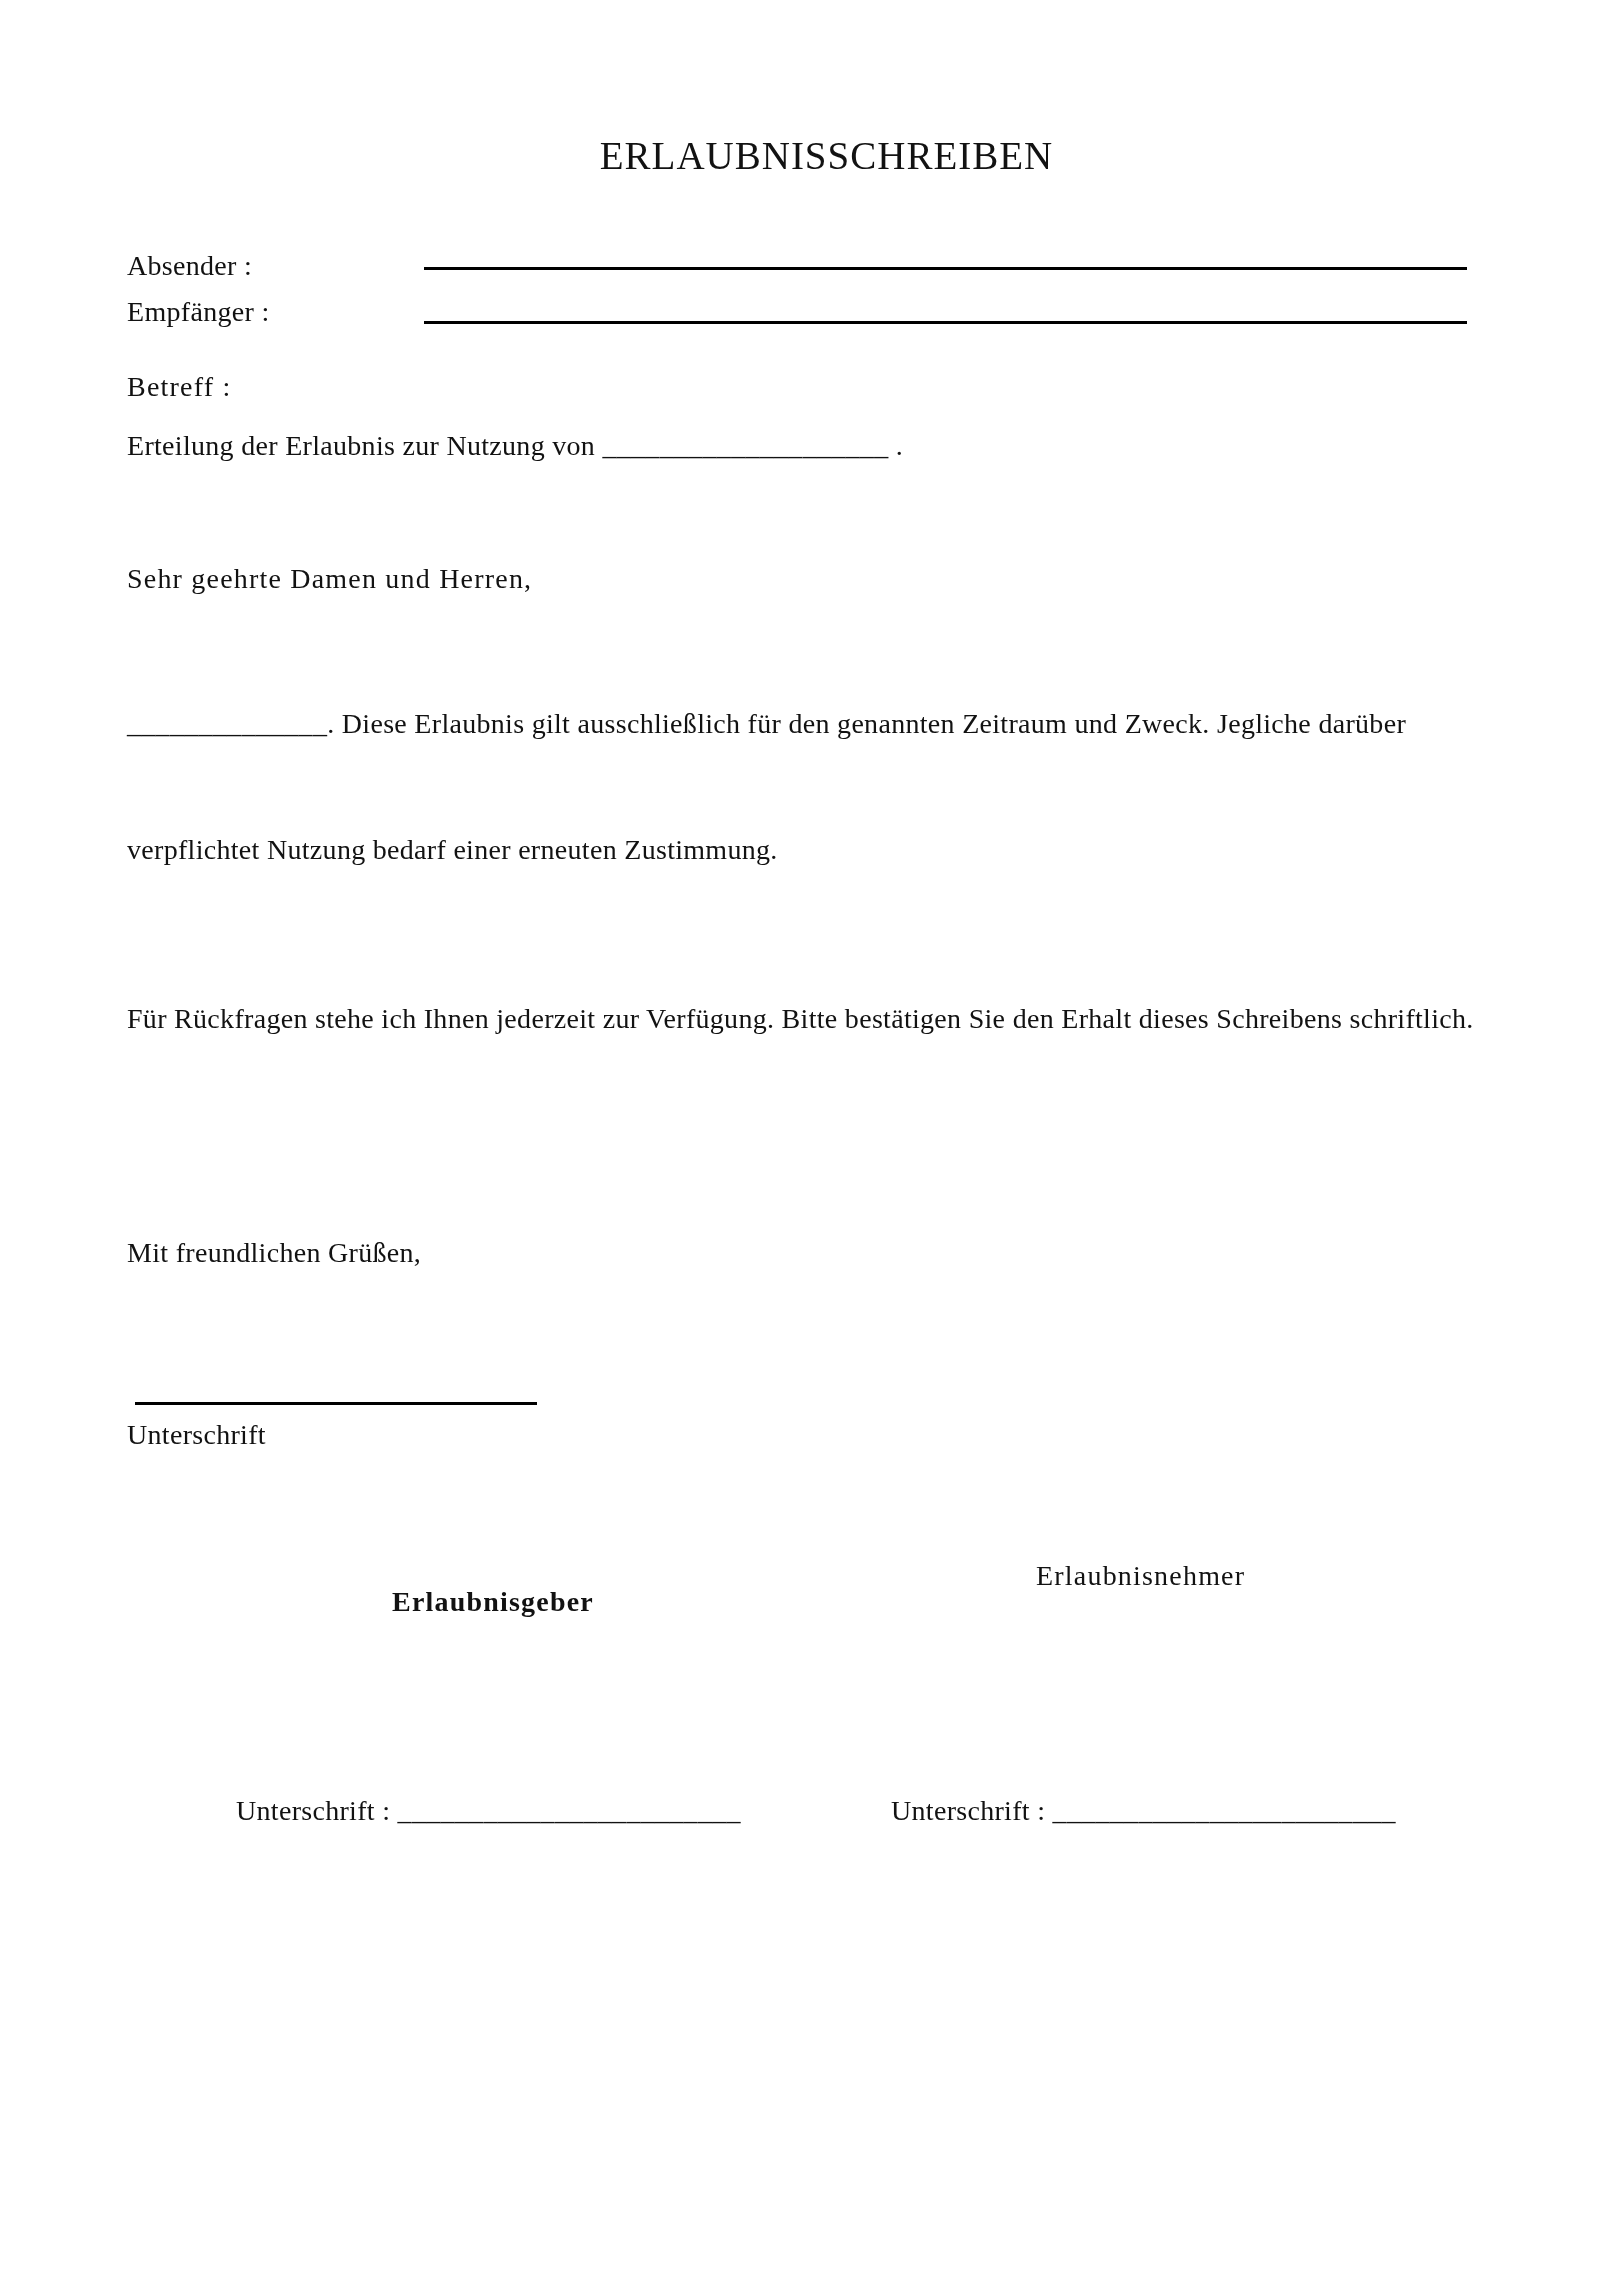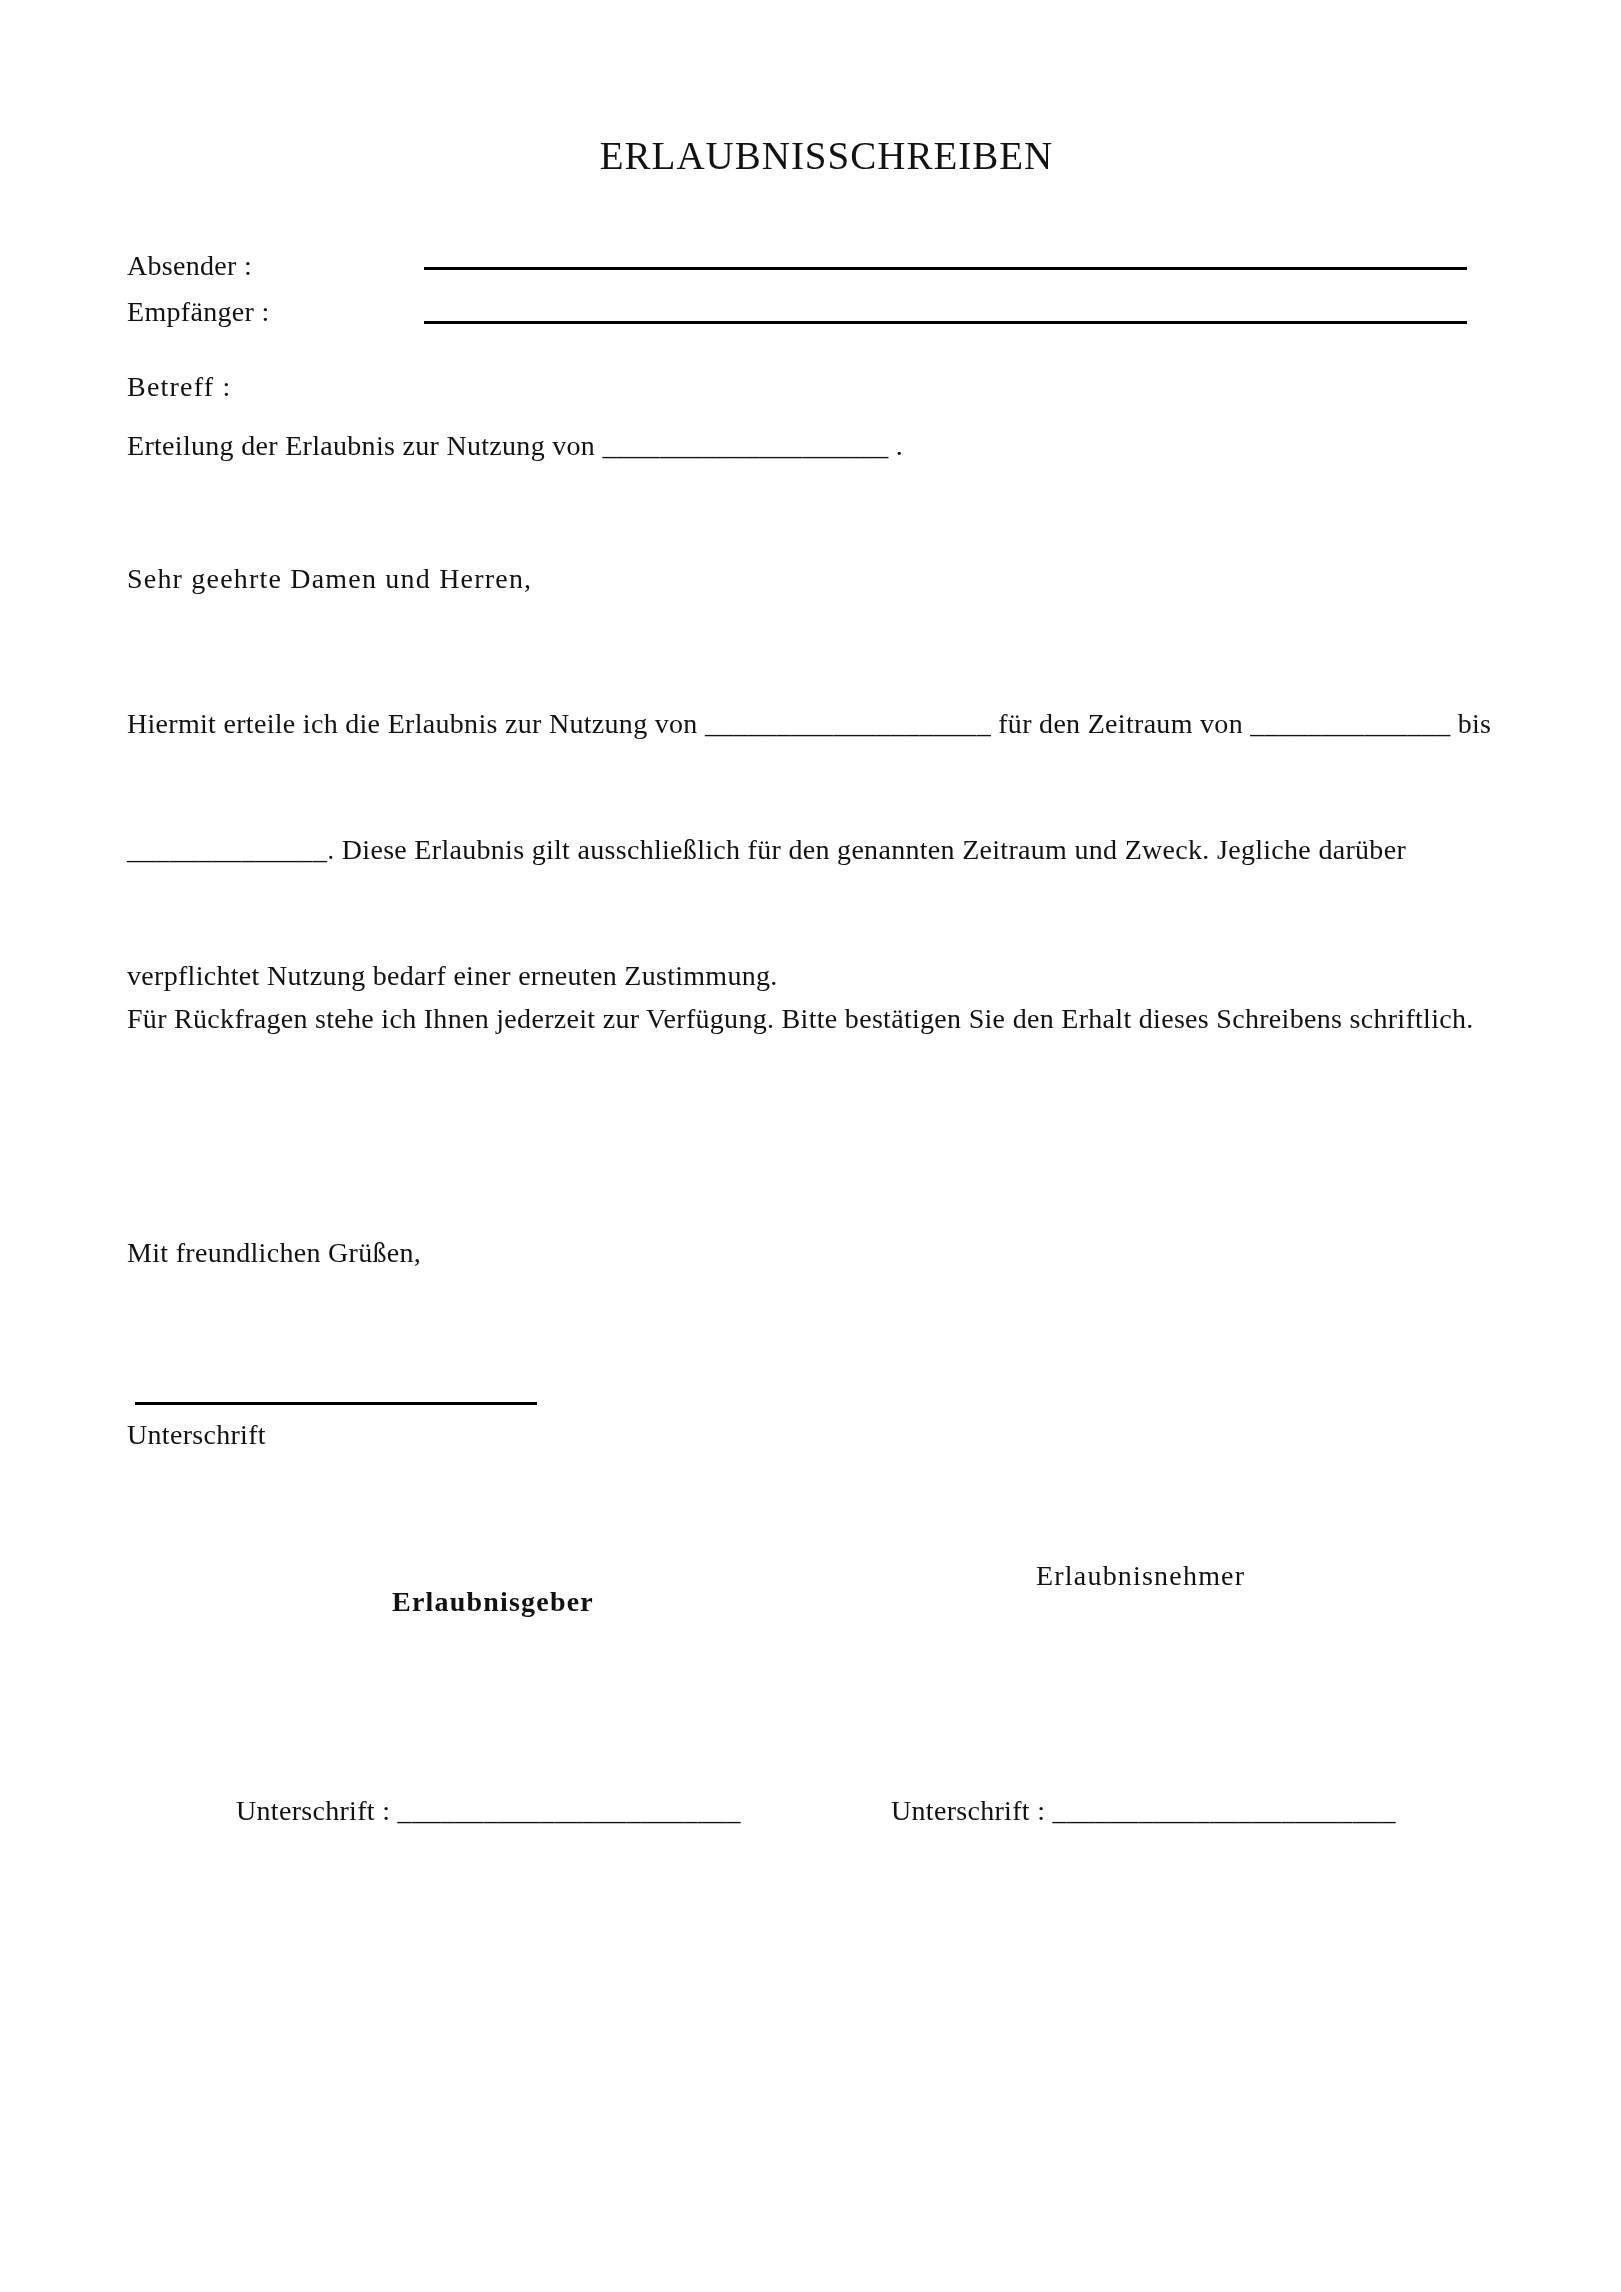--- a/index.html
+++ b/index.html
@@ -55,21 +55,20 @@
 
   <div class="abs txt" style="left:127px; top:291px;">Empfänger :</div>
   <div class="rule" style="left:424px; top:321px; width:1043px;"></div>
 
   <div class="abs txt ls1" style="left:127px; top:366px;">Betreff :</div>
   <div class="abs txt" style="left:127px; top:425px;">Erteilung der Erlaubnis zur Nutzung von ____________________ .</div>
 
   <div class="abs txt ls1" style="left:127px; top:558px;">Sehr geehrte Damen und Herren,</div>
 
   <div class="abs txt" style="left:127px; top:619px;">
-    <div class="para">Hiermit erteile ich die Erlaubnis zur Nutzung von ____________________ für den Zeitraum von ______________ bis</div>
     <div class="para">______________. Diese Erlaubnis gilt ausschließlich für den genannten Zeitraum und Zweck. Jegliche darüber</div>
     <div class="para">verpflichtet Nutzung bedarf einer erneuten Zustimmung.</div>
   </div>
 
 
   <div class="abs txt" style="left:127px; top:998px;">Für Rückfragen stehe ich Ihnen jederzeit zur Verfügung. Bitte bestätigen Sie den Erhalt dieses Schreibens schriftlich.</div>
 
   <div class="abs txt" style="left:127px; top:1232px;">Mit freundlichen Grüßen,</div>
 
   <div class="rule" style="left:135px; top:1402px; width:402px;"></div>

